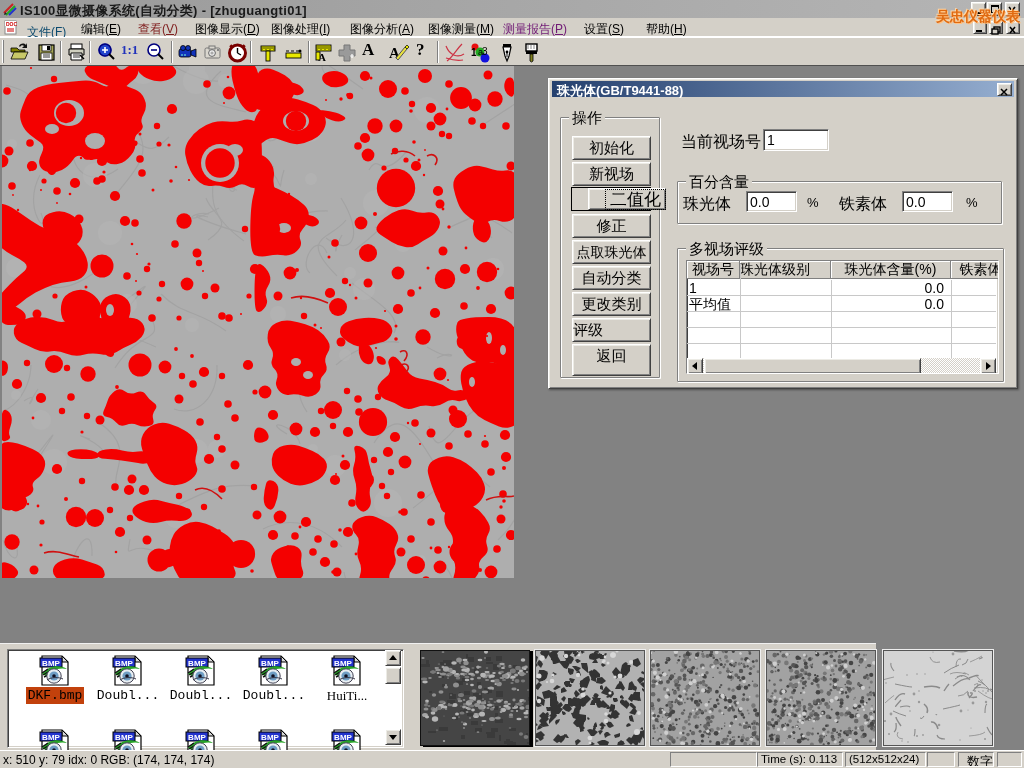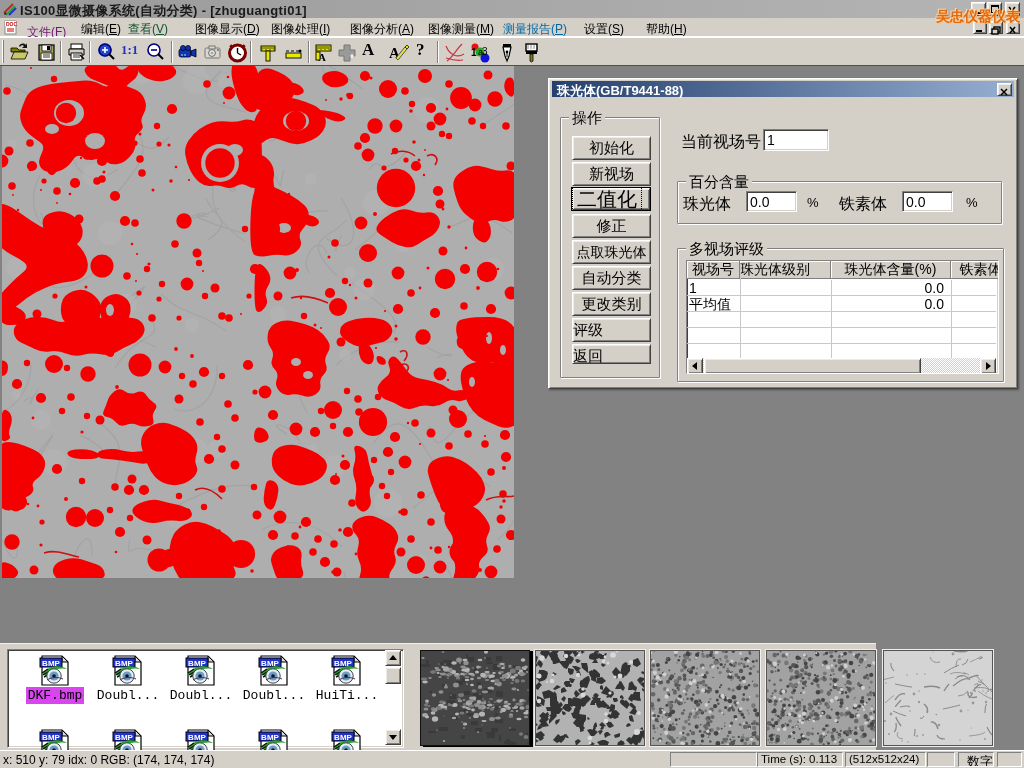--- a/index.html
+++ b/index.html
@@ -18,28 +18,28 @@
         <path d="M3 2 L9 9 M9 2 L3 9" stroke="#000" stroke-width="1.6"></path>
       </svg></div>
   </div>
 <div class="abs" style="left:0;top:18px;width:1024px;height:19px;background:#d4d0c8;border-bottom:1px solid #fff">
     <svg class="abs" style="left:4px;top:2px" width="14" height="15" viewBox="0 0 14 15">
       <rect x="1" y="1" width="11" height="13" fill="#fff" stroke="#888"></rect>
       <rect x="1" y="1" width="11" height="5" fill="#fff"></rect>
       <text x="2" y="5.5" font-size="5" font-weight="bold" fill="#cc0000" font-family="Liberation Sans">DOC</text>
       <path d="M3 9 h7 M3 11 h7" stroke="#c00" stroke-width="1"></path>
     </svg>
-    <div class="abs" style="left:27px;top:6px;font-size:12px;color:#701a75">文件(<u>F</u>)</div>
+    <div class="abs" style="left:27px;top:6px;font-size:12px;color:#0c4a6e">文件(<u>F</u>)</div>
     <div class="abs" style="left:81px;top:3px;font-size:12px;color:#000">编辑(<u>E</u>)</div>
-    <div class="abs" style="left:128px;top:3px;font-size:12px;color:#14532d">查看(<u>V</u>)</div>
+    <div class="abs" style="left:138px;top:3px;font-size:12px;color:#7f1d1d">查看(<u>V</u>)</div>
     <div class="abs" style="left:195px;top:3px;font-size:12px;color:#000">图像显示(<u>D</u>)</div>
     <div class="abs" style="left:271px;top:3px;font-size:12px;color:#000">图像处理(<u>I</u>)</div>
     <div class="abs" style="left:350px;top:3px;font-size:12px;color:#000">图像分析(<u>A</u>)</div>
     <div class="abs" style="left:428px;top:3px;font-size:12px;color:#000">图像测量(<u>M</u>)</div>
-    <div class="abs" style="left:503px;top:3px;font-size:12px;color:#0369a1">测量报告(<u>P</u>)</div>
+    <div class="abs" style="left:503px;top:3px;font-size:12px;color:#701a75">测量报告(<u>P</u>)</div>
     <div class="abs" style="left:584px;top:3px;font-size:12px;color:#000">设置(<u>S</u>)</div>
     <div class="abs" style="left:646px;top:3px;font-size:12px;color:#000">帮助(<u>H</u>)</div>
     <div class="abs raised btnface" style="left:973px;top:3px;width:14px;height:13px">
       <div class="abs" style="left:2px;top:8px;width:6px;height:2px;background:#000"></div>
     </div>
     <div class="abs raised btnface" style="left:989px;top:3px;width:14px;height:13px"><svg width="12" height="11">
         <rect x="4" y="2" width="6" height="5" fill="none" stroke="#000" stroke-width="1.4"></rect>
         <rect x="2" y="4" width="6" height="5" fill="#d4d0c8" stroke="#000" stroke-width="1.4"></rect>
       </svg></div>
     <div class="abs raised btnface" style="left:1006px;top:3px;width:14px;height:13px"><svg width="12" height="11">
@@ -724,21 +724,21 @@
           <path d="M23 3 l6 6 h-6 z" fill="#d8d8d8" stroke="#000" stroke-width="1"></path>
           <rect x="1" y="5" width="22" height="9" fill="#2233cc" stroke="#000" stroke-width="1"></rect>
           <text x="12" y="12.5" font-family="Liberation Sans" font-size="8" font-weight="bold" fill="#fff" text-anchor="middle">BMP</text>
           <path d="M3 21 C8 13 21 11 28 16 C21 14 11 17 7 23 Z" fill="#28a428"></path>
           <path d="M3 20 l6 -4 M4 22 l5 -3 M5 24 l4 -2" stroke="#111" stroke-width="1.4" fill="none"></path>
           <circle cx="15" cy="23" r="7.2" fill="#e8eef2" stroke="#445" stroke-width="1"></circle>
           <circle cx="15" cy="23" r="4.6" fill="#6f9ec4"></circle>
           <circle cx="15" cy="23" r="1.8" fill="#112"></circle>
           <path d="M8 27 C12 24 20 24 24 26" stroke="#334" stroke-width="1" fill="none"></path>
         </svg></div>
-      <div class="abs" style="left:11px;top:38px;width:72px;text-align:center;font-family:'Liberation Mono',monospace;font-size:13px;white-space:nowrap"><span style="background:#d946ef;padding:1px 2px">DKF.bmp</span></div>
+      <div class="abs" style="left:11px;top:38px;width:72px;text-align:center;font-family:'Liberation Mono',monospace;font-size:13px;white-space:nowrap"><span style="background:#c2410c;padding:1px 2px">DKF.bmp</span></div>
       <div class="abs" style="left:31px;top:77px"><svg width="32" height="33" viewBox="0 0 32 33">
           <path d="M3 3 h20 l6 6 v23 h-26 z" fill="#fff" stroke="#000" stroke-width="1.2"></path>
           <path d="M23 3 l6 6 h-6 z" fill="#d8d8d8" stroke="#000" stroke-width="1"></path>
           <rect x="1" y="5" width="22" height="9" fill="#2233cc" stroke="#000" stroke-width="1"></rect>
           <text x="12" y="12.5" font-family="Liberation Sans" font-size="8" font-weight="bold" fill="#fff" text-anchor="middle">BMP</text>
           <path d="M3 21 C8 13 21 11 28 16 C21 14 11 17 7 23 Z" fill="#28a428"></path>
           <path d="M3 20 l6 -4 M4 22 l5 -3 M5 24 l4 -2" stroke="#111" stroke-width="1.4" fill="none"></path>
           <circle cx="15" cy="23" r="7.2" fill="#e8eef2" stroke="#445" stroke-width="1"></circle>
           <circle cx="15" cy="23" r="4.6" fill="#6f9ec4"></circle>
           <circle cx="15" cy="23" r="1.8" fill="#112"></circle>
@@ -824,21 +824,21 @@
           <path d="M23 3 l6 6 h-6 z" fill="#d8d8d8" stroke="#000" stroke-width="1"></path>
           <rect x="1" y="5" width="22" height="9" fill="#2233cc" stroke="#000" stroke-width="1"></rect>
           <text x="12" y="12.5" font-family="Liberation Sans" font-size="8" font-weight="bold" fill="#fff" text-anchor="middle">BMP</text>
           <path d="M3 21 C8 13 21 11 28 16 C21 14 11 17 7 23 Z" fill="#28a428"></path>
           <path d="M3 20 l6 -4 M4 22 l5 -3 M5 24 l4 -2" stroke="#111" stroke-width="1.4" fill="none"></path>
           <circle cx="15" cy="23" r="7.2" fill="#e8eef2" stroke="#445" stroke-width="1"></circle>
           <circle cx="15" cy="23" r="4.6" fill="#6f9ec4"></circle>
           <circle cx="15" cy="23" r="1.8" fill="#112"></circle>
           <path d="M8 27 C12 24 20 24 24 26" stroke="#334" stroke-width="1" fill="none"></path>
         </svg></div>
-      <div class="abs" style="left:303px;top:38px;width:72px;text-align:center;font-family:Liberation Mono, monospace;font-size:13px;white-space:nowrap"><span style="padding:1px 2px">HuiTi...</span></div>
+      <div class="abs" style="left:303px;top:38px;width:72px;text-align:center;font-family:Liberation Serif, serif;font-size:13px;white-space:nowrap"><span style="padding:1px 2px">HuiTi...</span></div>
       <div class="abs" style="left:323px;top:77px"><svg width="32" height="33" viewBox="0 0 32 33">
           <path d="M3 3 h20 l6 6 v23 h-26 z" fill="#fff" stroke="#000" stroke-width="1.2"></path>
           <path d="M23 3 l6 6 h-6 z" fill="#d8d8d8" stroke="#000" stroke-width="1"></path>
           <rect x="1" y="5" width="22" height="9" fill="#2233cc" stroke="#000" stroke-width="1"></rect>
           <text x="12" y="12.5" font-family="Liberation Sans" font-size="8" font-weight="bold" fill="#fff" text-anchor="middle">BMP</text>
           <path d="M3 21 C8 13 21 11 28 16 C21 14 11 17 7 23 Z" fill="#28a428"></path>
           <path d="M3 20 l6 -4 M4 22 l5 -3 M5 24 l4 -2" stroke="#111" stroke-width="1.4" fill="none"></path>
           <circle cx="15" cy="23" r="7.2" fill="#e8eef2" stroke="#445" stroke-width="1"></circle>
           <circle cx="15" cy="23" r="4.6" fill="#6f9ec4"></circle>
           <circle cx="15" cy="23" r="1.8" fill="#112"></circle>
@@ -2412,28 +2412,28 @@
       <div class="abs" style="left:5px;top:1px;font-size:13px;font-weight:bold;color:#fff">珠光体(GB/T9441-88)</div>
       <div class="abs raised btnface" style="right:2px;top:2px;width:15px;height:13px"><svg width="13" height="11">
           <path d="M3 2 L9 8 M9 2 L3 8" stroke="#000" stroke-width="1.5"></path>
         </svg></div>
     </div>
     <div class="abs group" style="left:11px;top:38px;width:100px;height:261px">
       <div class="glabel" style="font-size:15px">操作</div>
       <div class="abs raised btnface" style="left:11px;top:18px;width:79px;height:24px;text-align:center;font-size:15px;line-height:22px;white-space:nowrap">初始化</div>
       <div class="abs raised btnface" style="left:11px;top:44px;width:79px;height:24px;text-align:center;font-size:15px;line-height:22px;white-space:nowrap">新视场</div>
       <div class="abs" style="left:10px;top:69px;width:80px;height:24px;border:1px solid #000">
-        <div class="abs raised btnface" style="left:0;top:0;width:78px;height:22px;text-align:left;font-size:20px;line-height:21px"><span style="outline:1px dotted #000;padding:0 4px">二值化</span></div>
+        <div class="abs raised btnface" style="left:16px;top:0;width:78px;height:22px;text-align:right;font-size:17px;line-height:21px"><span style="outline:1px dotted #000;padding:0 4px">二值化</span></div>
       </div>
       <div class="abs raised btnface" style="left:11px;top:96px;width:79px;height:24px;text-align:center;font-size:15px;line-height:22px;white-space:nowrap">修正</div>
       <div class="abs raised btnface" style="left:11px;top:122px;width:79px;height:24px;text-align:center;font-size:14px;line-height:22px;white-space:nowrap">点取珠光体</div>
       <div class="abs raised btnface" style="left:11px;top:148px;width:79px;height:24px;text-align:center;font-size:15px;line-height:22px;white-space:nowrap">自动分类</div>
       <div class="abs raised btnface" style="left:11px;top:174px;width:79px;height:24px;text-align:center;font-size:15px;line-height:22px;white-space:nowrap">更改类别</div>
       <div class="abs raised btnface" style="left:11px;top:200px;width:79px;height:24px;text-align:left;font-size:15px;line-height:22px;white-space:nowrap">评级</div>
-      <div class="abs raised btnface" style="left:11px;top:226px;width:79px;height:20px;font-size:15px;line-height:22px;white-space:nowrap">返回</div>
+      <div class="abs raised btnface" style="left:11px;top:226px;width:79px;height:32px;text-align:center;font-size:15px;line-height:22px;white-space:nowrap">返回</div>
     </div>
     <div class="abs" style="left:132px;top:53px;font-size:16px">当前视场号</div>
     <div class="abs sunken2" style="left:214px;top:50px;width:66px;height:22px;background:#fff;font-size:14px;padding:2px 3px">1</div>
     <div class="abs group" style="left:128px;top:102px;width:325px;height:43px">
       <div class="glabel" style="font-size:15px">百分含量</div>
       <div class="abs" style="left:5px;top:12px;font-size:16px">珠光体</div>
       <div class="abs sunken2" style="left:68px;top:9px;width:51px;height:21px;background:#fff;font-size:14px;padding:2px 3px">0.0</div>
       <div class="abs" style="left:129px;top:13px;font-size:13px">%</div>
       <div class="abs" style="left:161px;top:12px;font-size:16px">铁素体</div>
       <div class="abs sunken2" style="left:224px;top:9px;width:51px;height:21px;background:#fff;font-size:14px;padding:2px 3px">0.0</div>

